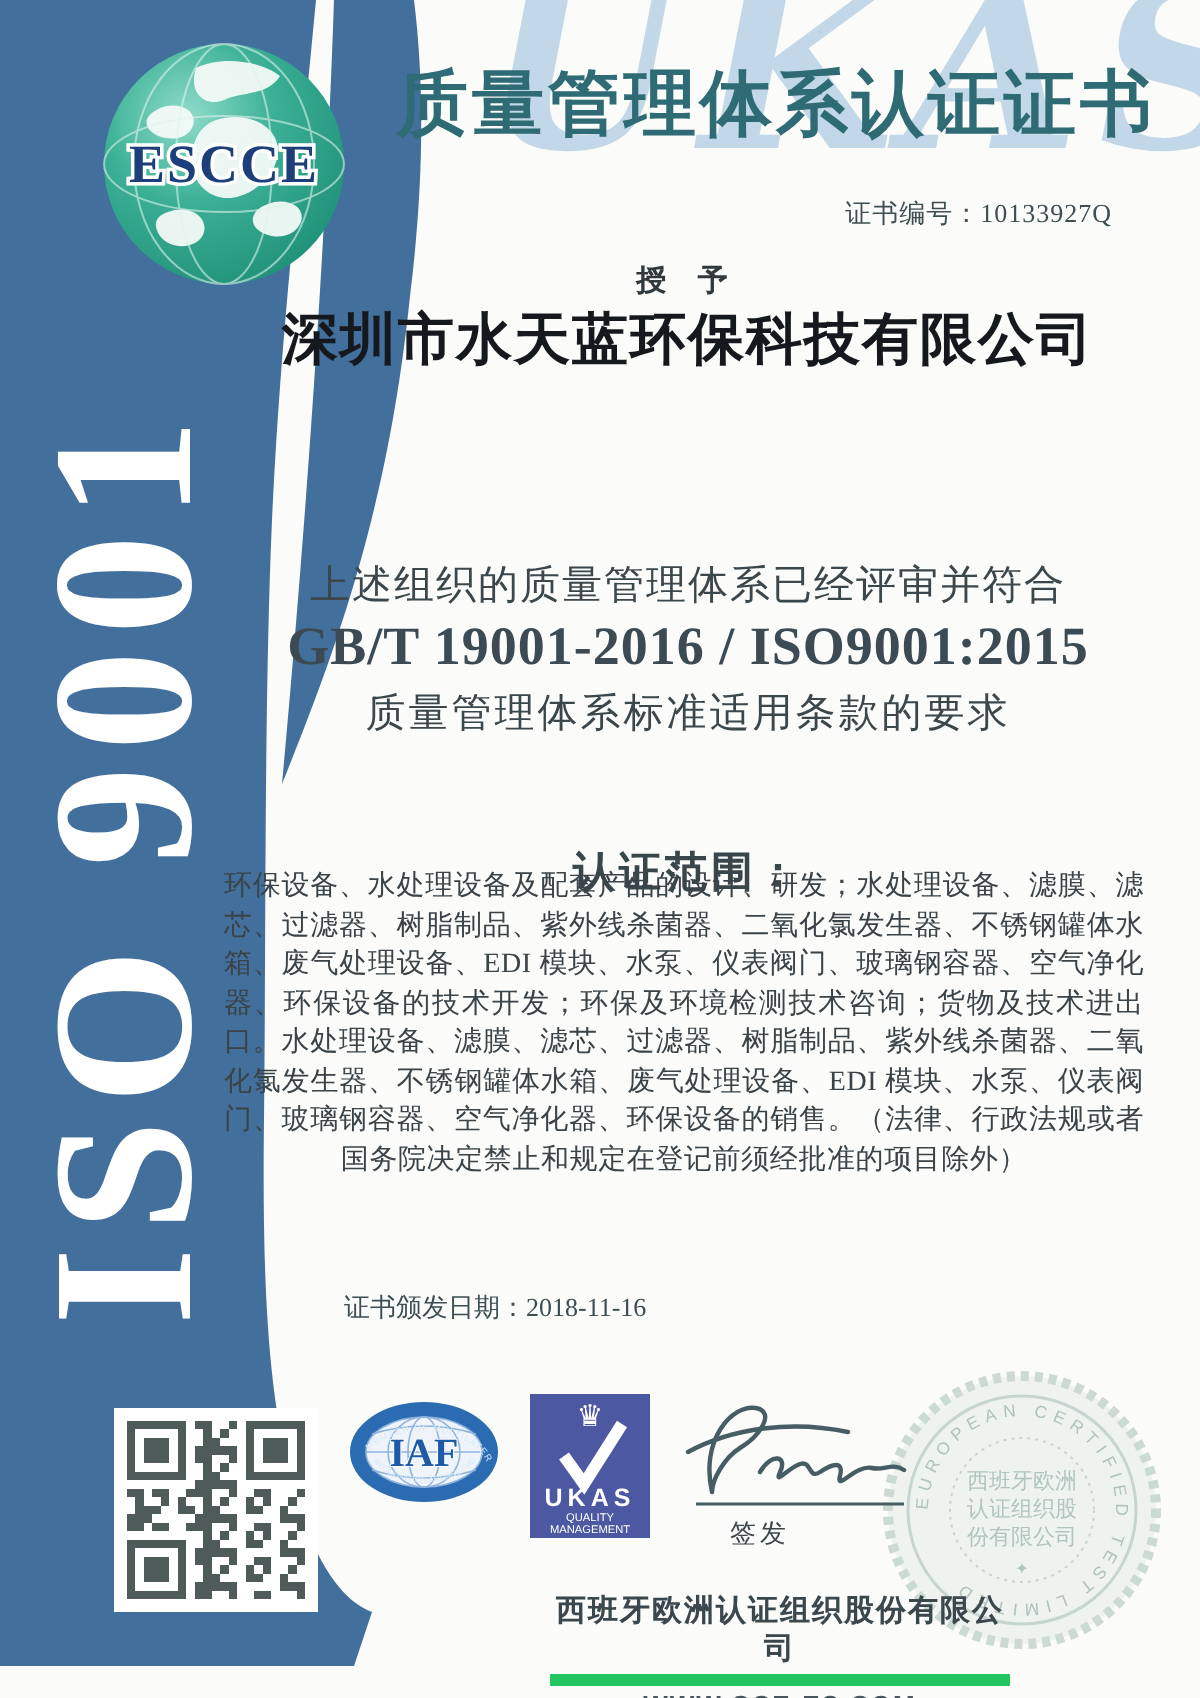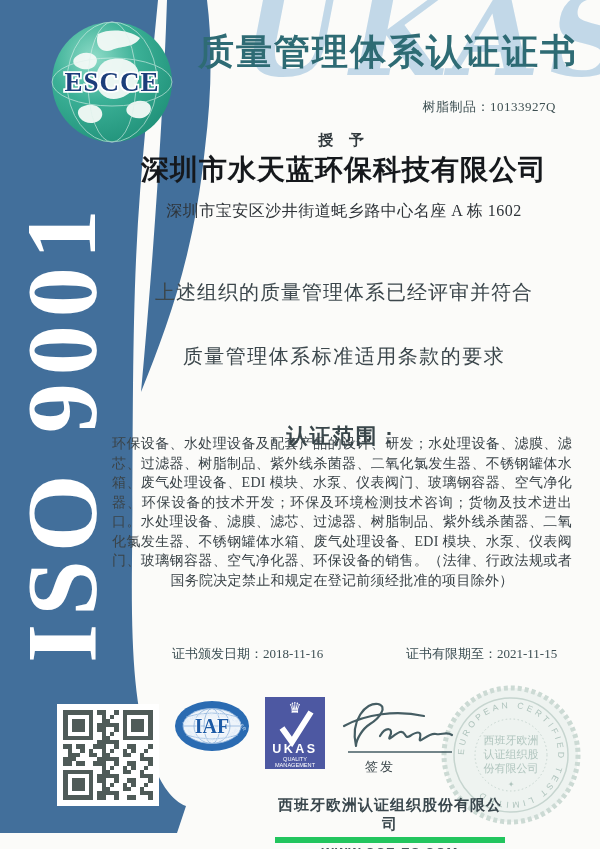--- a/index.html
+++ b/index.html
@@ -97,39 +97,36 @@
       <ellipse cx="62" cy="62" rx="60" ry="24"></ellipse>
       <ellipse cx="62" cy="62" rx="24" ry="60"></ellipse>
       <ellipse cx="62" cy="62" rx="45" ry="60"></ellipse>
     </g>
     <text x="62" y="71" text-anchor="middle" font-size="27" font-weight="bold" font-family="Liberation Serif, serif" fill="#1c3e7a" stroke="#ffffff" stroke-width="3.5" paint-order="stroke" letter-spacing="1">ESCCE</text>
   </svg>
 
   <div class="title">质量管理体系认证证书</div>
 
   <div class="cert-no">
-    <span>树脂制品：</span><span>10133927Q</span>
+    <span>证书编号：</span><span>10133927Q</span>
   </div>
 
   <div class="col award-label">授 予</div>
   <div class="col company">深圳市水天蓝环保科技有限公司</div>
-  <div class="col address">深圳市宝安区沙井街道蚝乡路中心名座 A 栋 1602</div>
 
   <div class="col statement">上述组织的质量管理体系已经评审并符合</div>
+  <div class="col standard">GB/T 19001-2016 / ISO9001:2015</div>
   <div class="col standard-note">质量管理体系标准适用条款的要求</div>
 
   <div class="col scope-heading">认证范围：</div>
   <div class="scope-text">环保设备、水处理设备及配套产品的设计、研发；水处理设备、滤膜、滤芯、过滤器、树脂制品、紫外线杀菌器、二氧化氯发生器、不锈钢罐体水箱、废气处理设备、EDI 模块、水泵、仪表阀门、玻璃钢容器、空气净化器、环保设备的技术开发；环保及环境检测技术咨询；货物及技术进出口。水处理设备、滤膜、滤芯、过滤器、树脂制品、紫外线杀菌器、二氧化氯发生器、不锈钢罐体水箱、废气处理设备、EDI 模块、水泵、仪表阀门、玻璃钢容器、空气净化器、环保设备的销售。（法律、行政法规或者国务院决定禁止和规定在登记前须经批准的项目除外）</div>
 
 
   <div class="date-issue">
     <span>证书颁发日期：</span><span>2018-11-16</span>
-  </div>
-  <div class="date-expiry">
-    <span>证书有限期至：</span><span>2021-11-15</span>
   </div>
 
   <div class="qr-box">
     <svg id="qr-svg" width="102" height="102" viewBox="-1.5 -1.5 24 24" shape-rendering="crispEdges">
         <rect x="0" y="8" width="1" height="1" fill="#4f5b58"></rect>
         <rect x="0" y="11" width="1" height="1" fill="#4f5b58"></rect>
         <rect x="0" y="12" width="1" height="1" fill="#4f5b58"></rect>
         <rect x="1" y="8" width="1" height="1" fill="#4f5b58"></rect>
         <rect x="1" y="9" width="1" height="1" fill="#4f5b58"></rect>
         <rect x="1" y="10" width="1" height="1" fill="#4f5b58"></rect>

